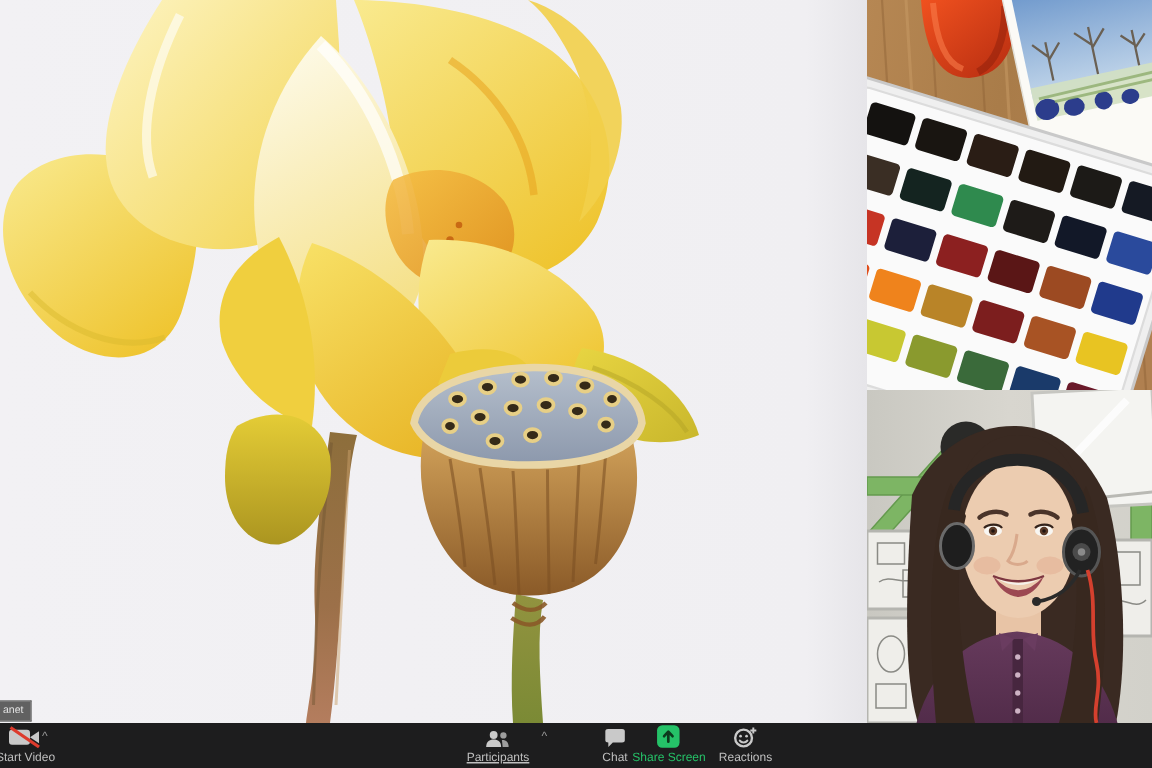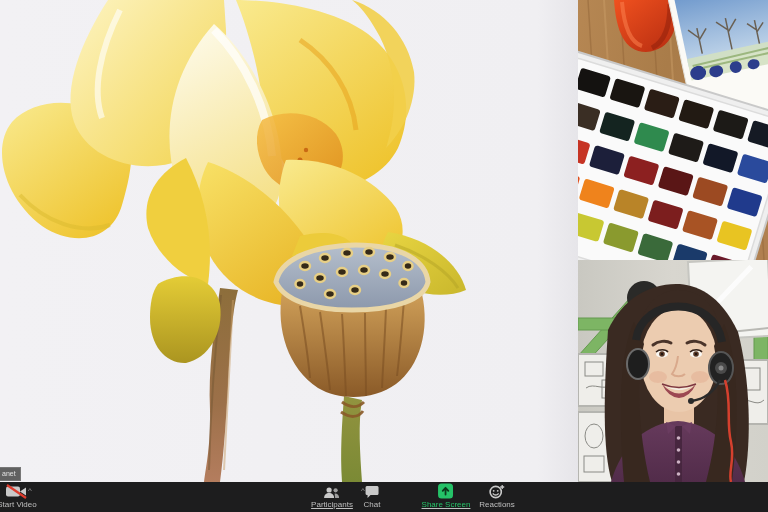--- a/index.html
+++ b/index.html
@@ -27,22 +27,22 @@
   .tb-btn{
     position:absolute;top:2px;display:flex;flex-direction:column;align-items:center;
     gap:1px;color:#bfbfbf;cursor:pointer;
   }
   .tb-btn .ic{height:15px;display:flex;align-items:flex-end;justify-content:center;}
   .tb-btn .lbl{font-size:8px;line-height:9px;white-space:nowrap;color:#bfbfbf;}
   .tb-btn.green .lbl{color:#25c268;}
   .tb-caret{position:absolute;color:#9a9a9a;font-size:8px;line-height:8px;cursor:pointer;}
   .btn-start-video{left:-14px;width:62px;}
   .btn-participants{left:332px;transform:translateX(-50%);text-decoration:underline;}
-  .btn-chat{left:372px;transform:translateX(-50%);}
-  .btn-share{left:446px;transform:translateX(-50%);text-decoration:underline;}
+  .btn-chat{left:410px;transform:translateX(-50%);}
+  .btn-share{left:446px;transform:translateX(-50%);}
   .btn-reactions{left:497px;transform:translateX(-50%);justify-content:flex-end;}
 </style>
 </head>
 <body>
 
 <div class="app">
 
   <div class="share-view">
     <svg viewBox="0 0 578 482">
       <defs>

